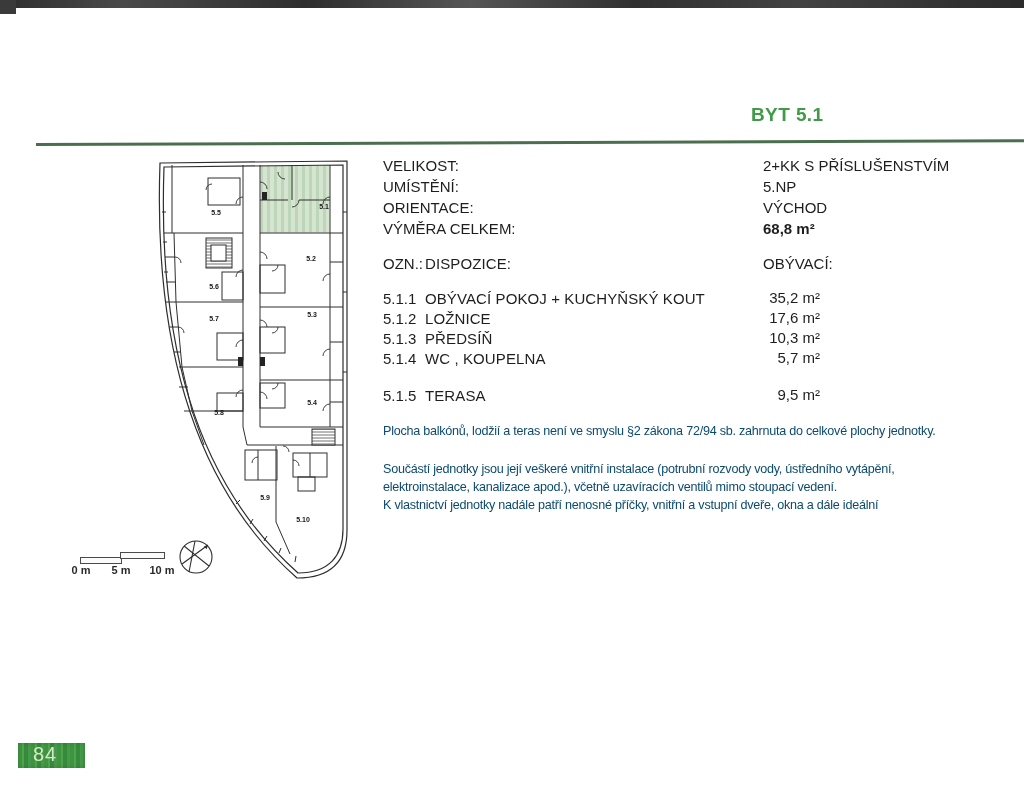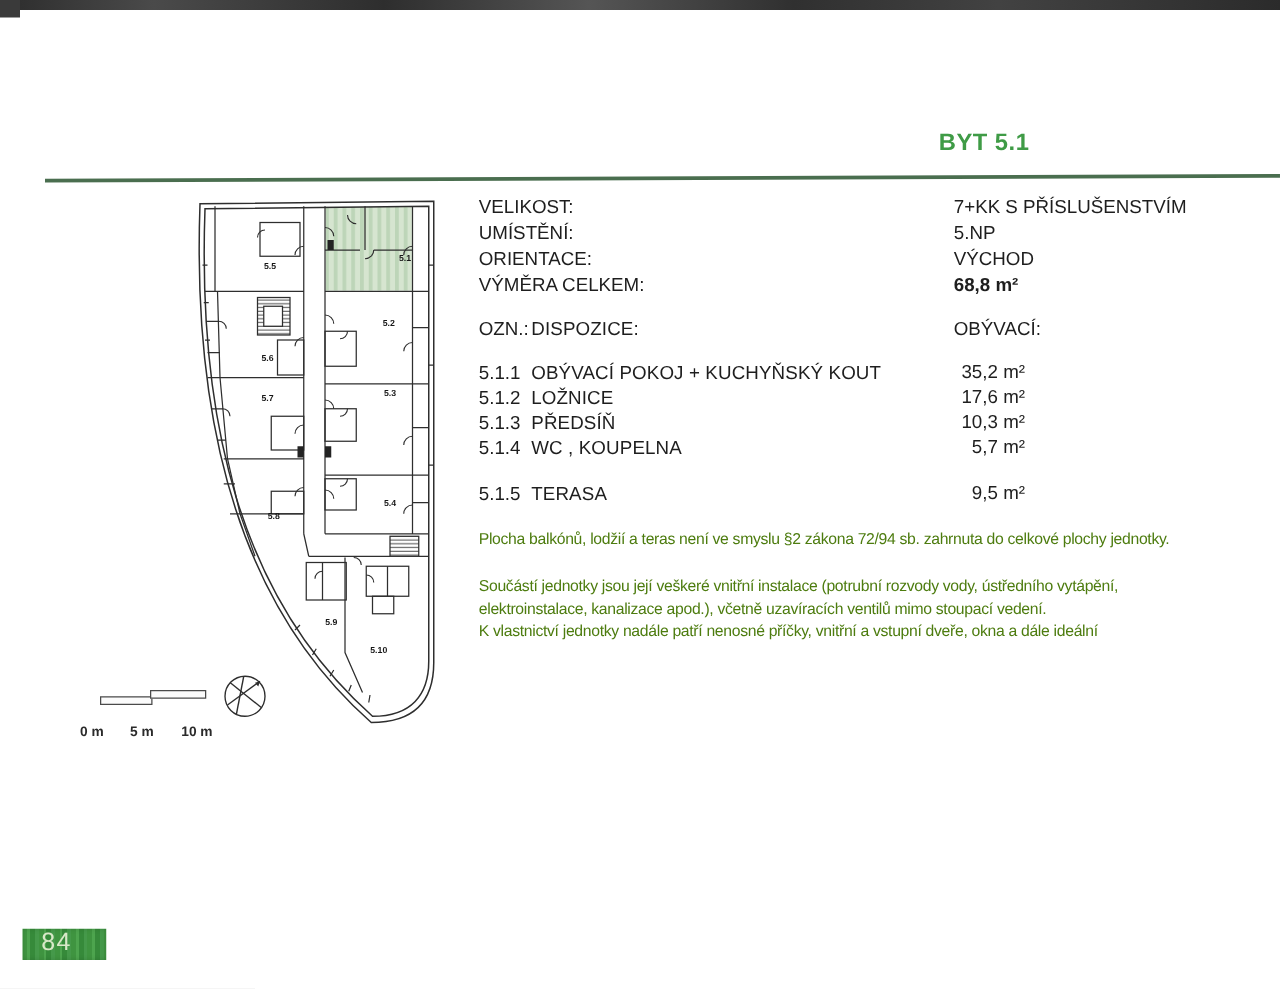--- a/index.html
+++ b/index.html
@@ -14,24 +14,24 @@
   .doc-title{position:absolute;left:751px;top:104px;font-size:19px;font-weight:bold;
     color:#3f9b46;letter-spacing:.4px;}
   .rule{position:absolute;left:36px;top:143px;width:988px;height:2.6px;background:#4a6e4f;
     transform:rotate(-0.22deg);transform-origin:left center;}
   .lbl{position:absolute;left:383px;font-size:15px;white-space:nowrap;}
   .val{position:absolute;left:763px;font-size:15px;white-space:nowrap;}
   .bold{font-weight:bold;}
   .code{position:absolute;left:383px;font-size:15px;white-space:nowrap;}
   .nm{position:absolute;left:425px;font-size:15px;white-space:nowrap;letter-spacing:.1px;}
   .area{position:absolute;left:740px;width:80px;font-size:15px;font-weight:normal;text-align:right;white-space:nowrap;}
-  .note{position:absolute;left:383px;font-size:12.6px;letter-spacing:-0.25px;white-space:nowrap;color:#4d7c0f;}
+  .note{position:absolute;left:383px;font-size:12.6px;letter-spacing:-0.25px;white-space:nowrap;color:#0c4a6e;}
   .scalebar{position:absolute;left:60px;top:548px;width:150px;height:34px;}
   .sb-rect{position:absolute;border:1px solid #4a4a4a;background:#fbfbfb;height:5px;}
-  .sb-lab{position:absolute;top:32px;width:34px;font-size:11px;font-weight:bold;color:#2a2a2a;}
+  .sb-lab{position:absolute;top:16px;width:34px;text-align:center;font-size:11px;font-weight:bold;color:#2a2a2a;}
   .pagenum-box{position:absolute;left:18px;top:743px;width:67px;height:25px;
     background:repeating-linear-gradient(90deg,#3f9440 0 4px,#4da44e 4px 6px,#368a3a 6px 10px,#45994a 10px 13px);
     box-shadow:inset 0 0 4px rgba(0,0,0,.15);}
   .pagenum{position:absolute;left:15px;bottom:2px;font-size:20px;color:#d9e8c8;letter-spacing:1px;}
   svg text{font-family:"Liberation Sans", sans-serif;}
 </style>
 </head>
 <body>
 
 <div class="page">
@@ -126,21 +126,21 @@
       <text x="164" y="165">5.3</text>
       <text x="71" y="263">5.8</text>
       <text x="164" y="253">5.4</text>
       <text x="117" y="348">5.9</text>
       <text x="155" y="370">5.10</text>
     </g>
   </svg>
 
   <div>
     <div class="lbl" style="top:157px">VELIKOST:</div>
-    <div class="val" style="top:157px">7+KK S PŘÍSLUŠENSTVÍM</div>
+    <div class="val" style="top:157px">2+KK S PŘÍSLUŠENSTVÍM</div>
     <div class="lbl" style="top:178px">UMÍSTĚNÍ:</div>
     <div class="val" style="top:178px">5.NP</div>
     <div class="lbl" style="top:199px">ORIENTACE:</div>
     <div class="val" style="top:199px">VÝCHOD</div>
     <div class="lbl" style="top:220px">VÝMĚRA CELKEM:</div>
     <div class="val bold" style="top:220px">68,8 m²</div>
   </div>
 
   <div>
     <div class="code" style="top:255px">OZN.:</div>

